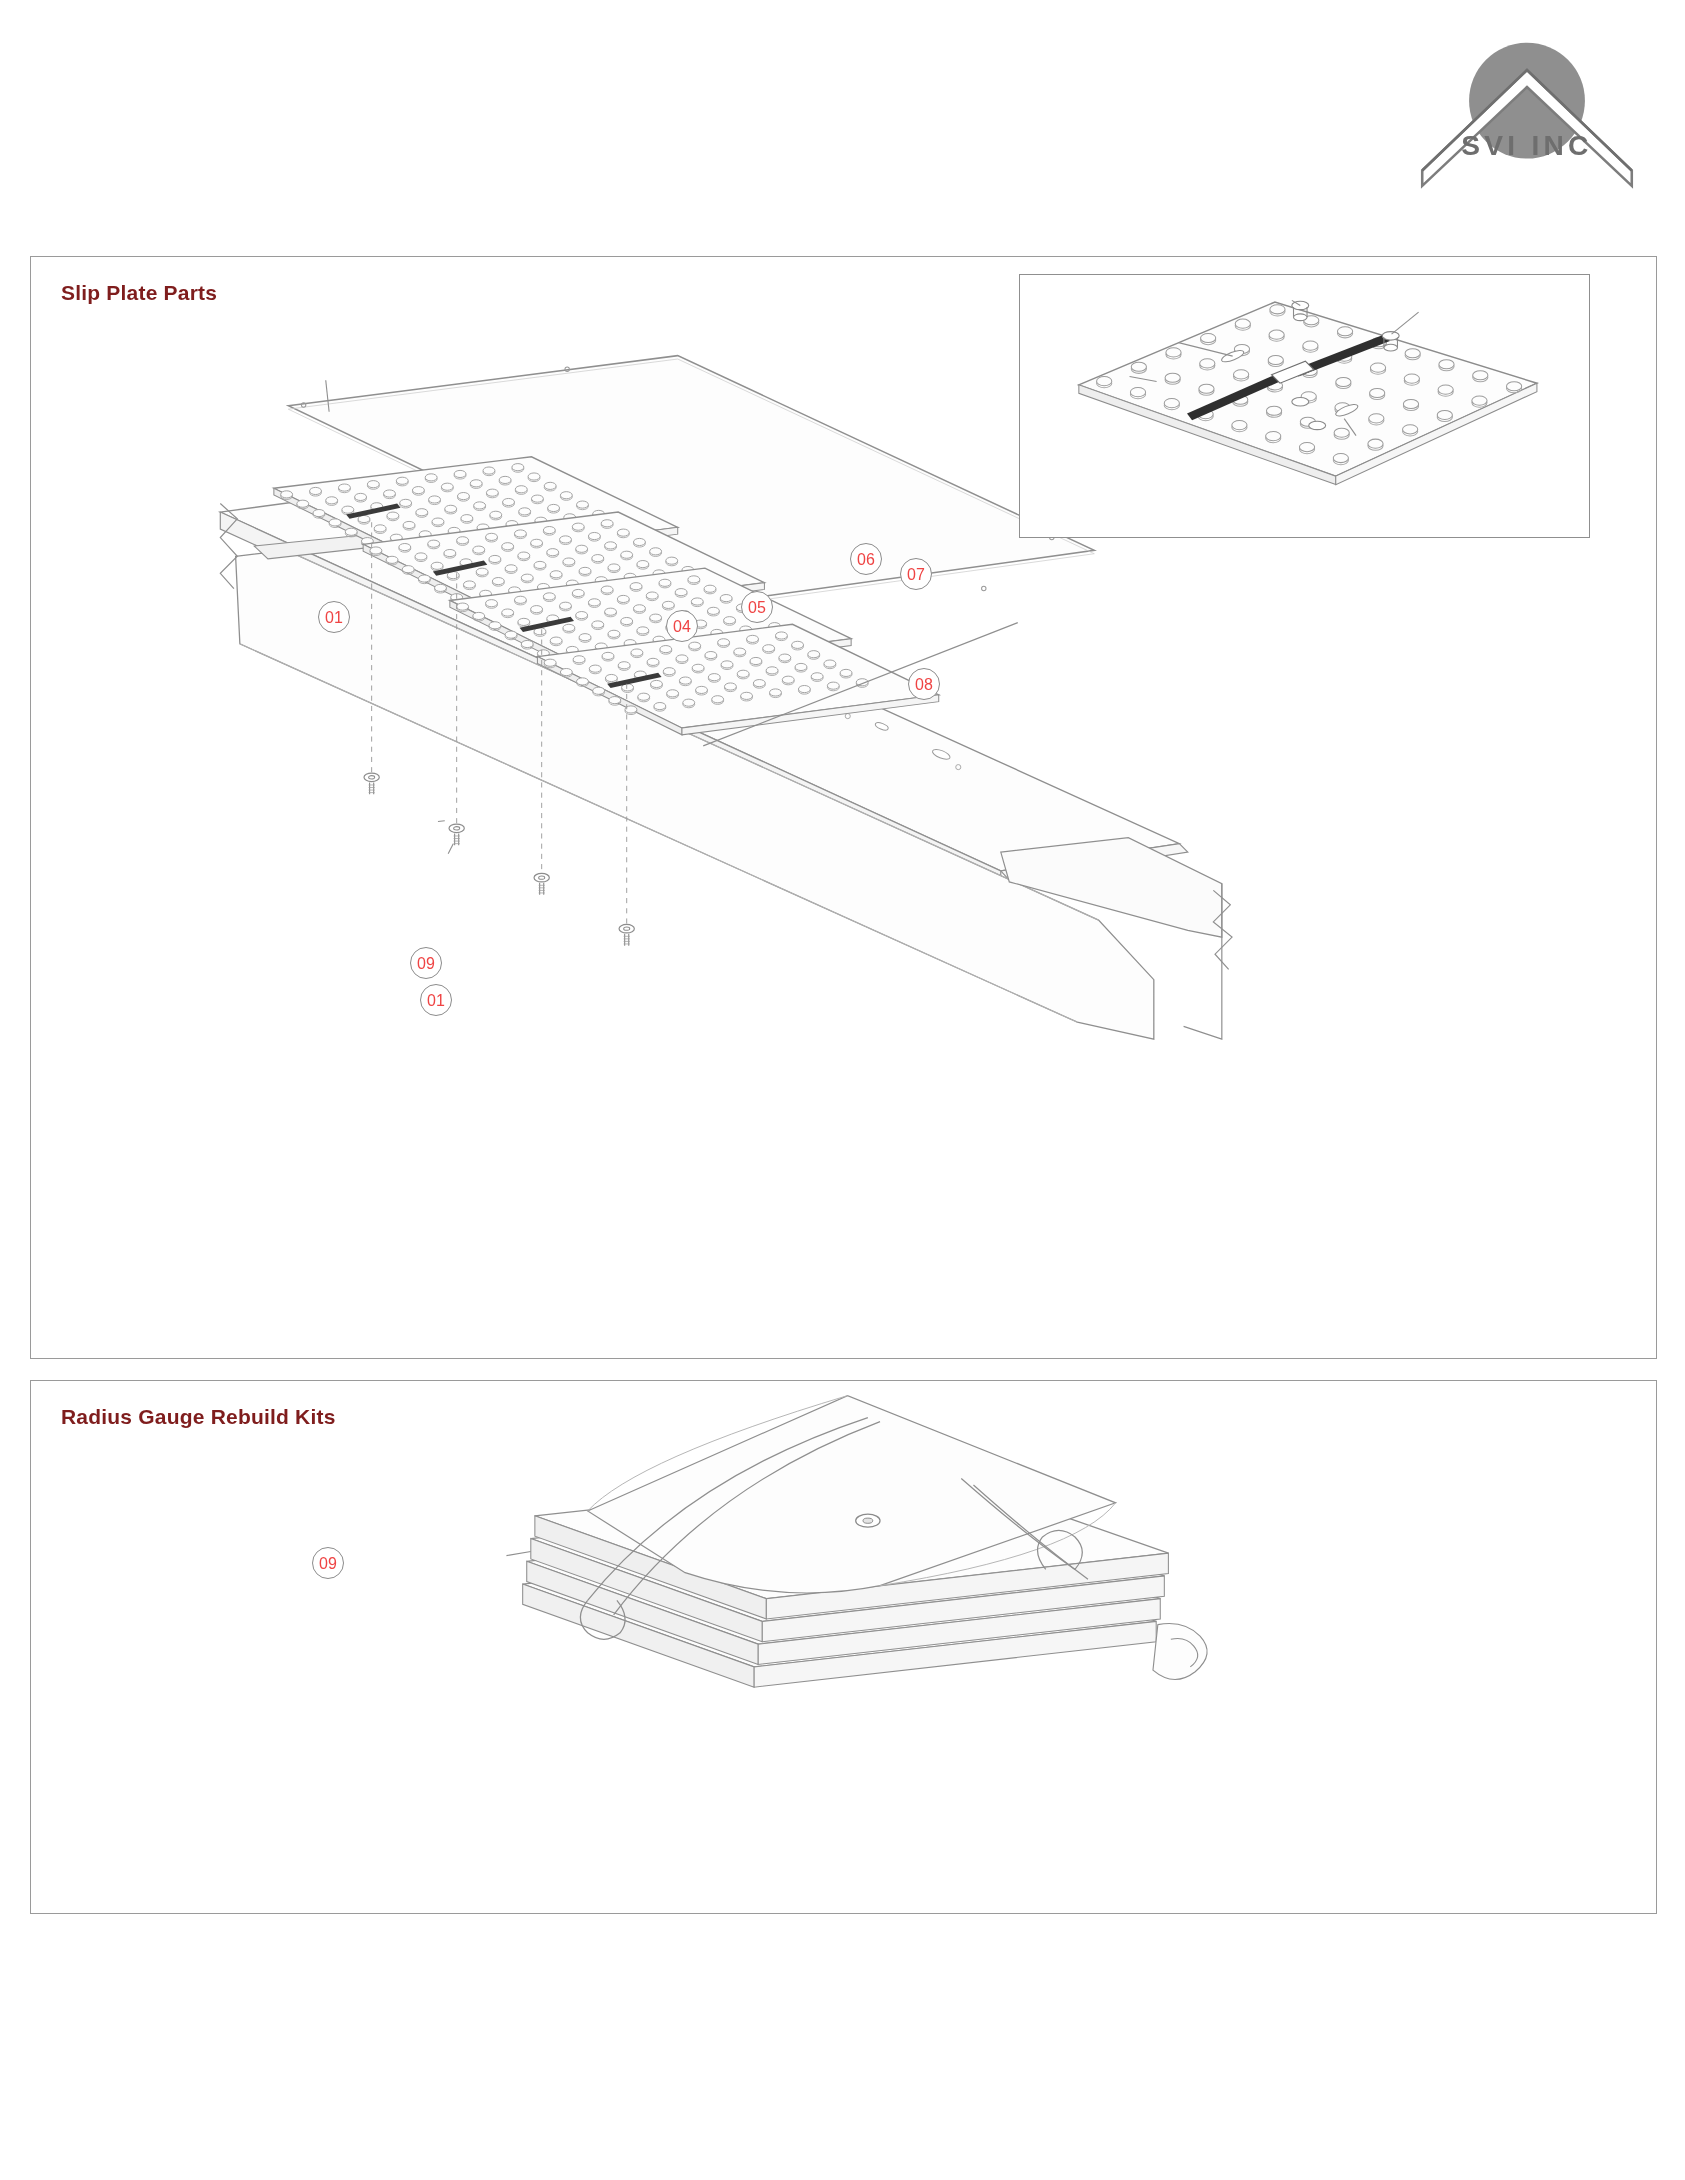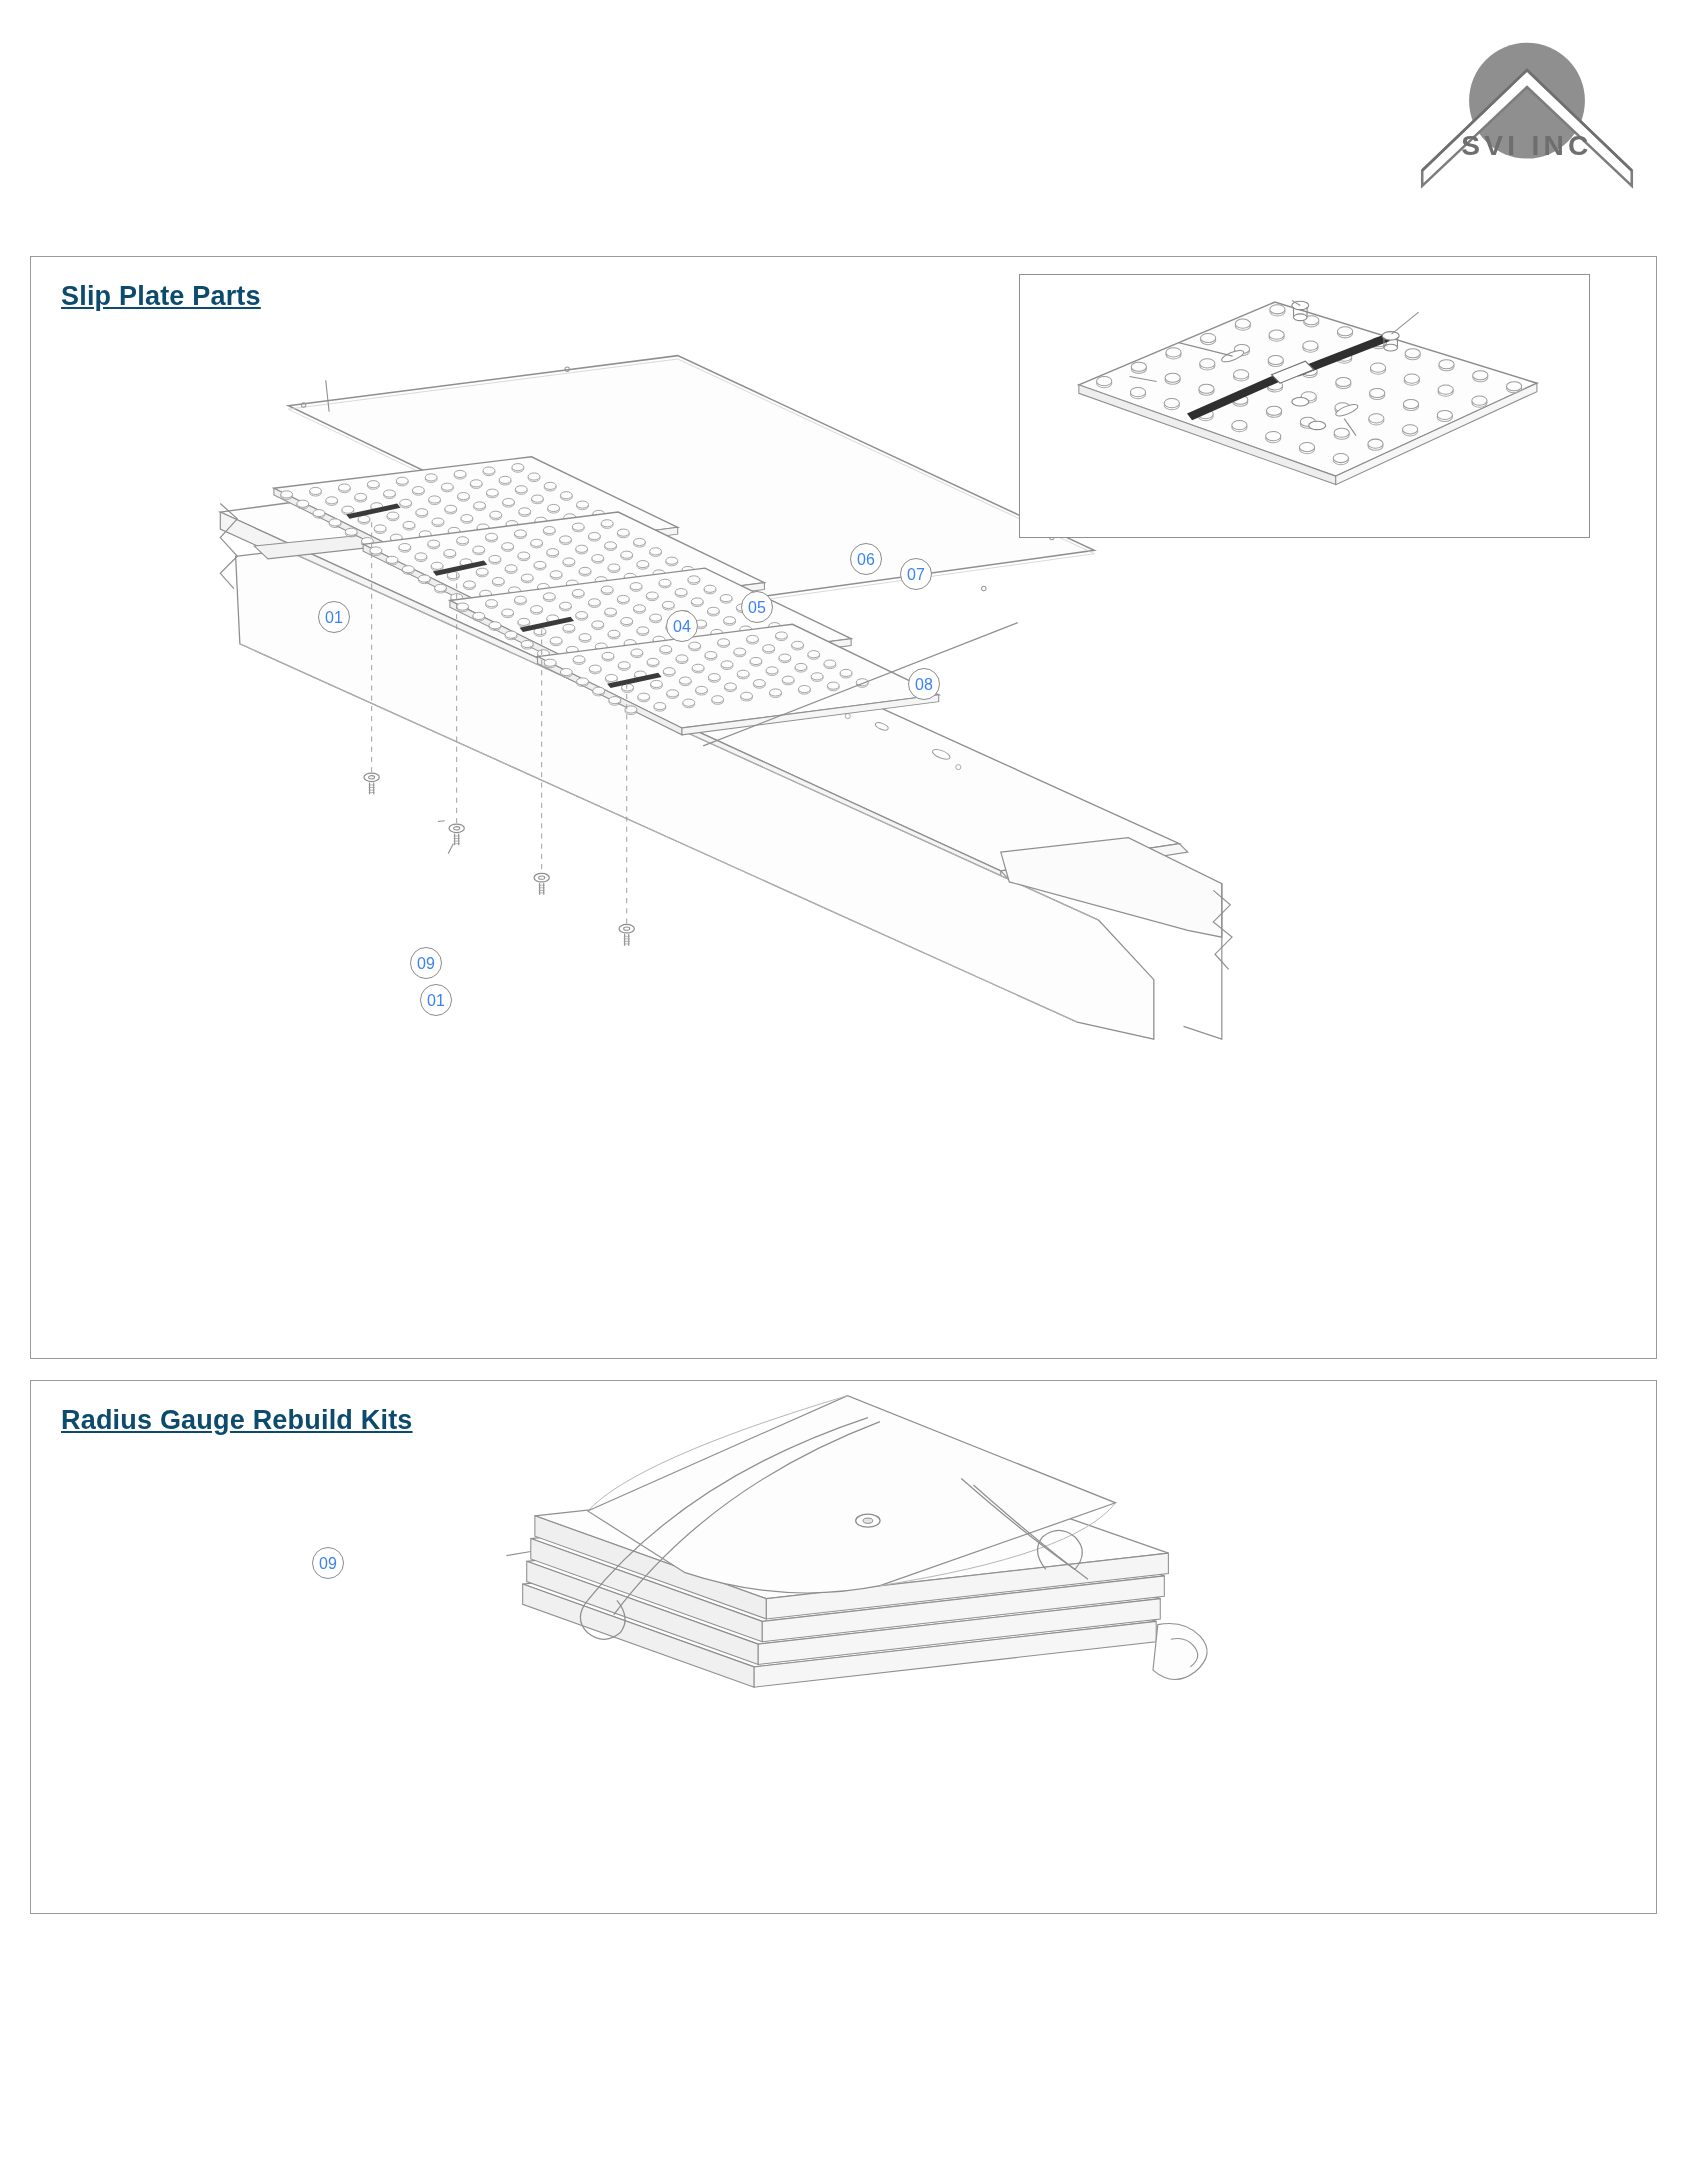--- a/index.html
+++ b/index.html
@@ -41,46 +41,45 @@
   #panel-radius-gauge {
     left: 30px;
     top: 1380px;
     width: 1627px;
     height: 534px;
   }
   .panel-title {
     position: absolute;
     left: 30px;
     top: 24px;
-    font-size: 27px;
+    font-size: 21px;
     font-weight: bold;
-    color: #0c4a6e;
+    color: #7f1d1d;
     letter-spacing: 0.2px;
-    text-decoration: underline;
   }
 
   
   .draw {
     position: absolute;
     left: 0;
     top: 0;
     width: 100%;
     height: 100%;
     pointer-events: none;
   }
 
   
   .callout {
     position: absolute;
     width: 32px;
     height: 32px;
     border-radius: 50%;
     border: 1.7px solid #8c8c8c;
     background: #ffffff;
-    color: #3b82f6;
+    color: #ef4444;
     font-size: 16px;
     line-height: 31px;
     text-align: center;
     box-sizing: border-box;
     font-family: "Liberation Sans", sans-serif;
   }
 
   
   .inset-box {
     position: absolute;

